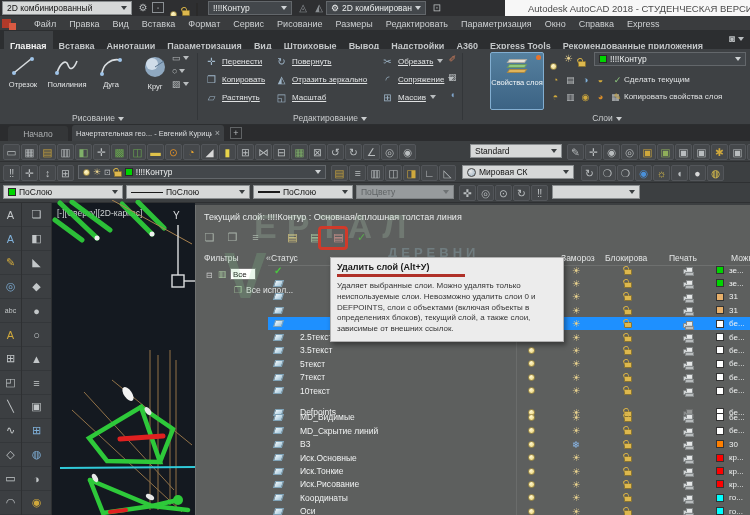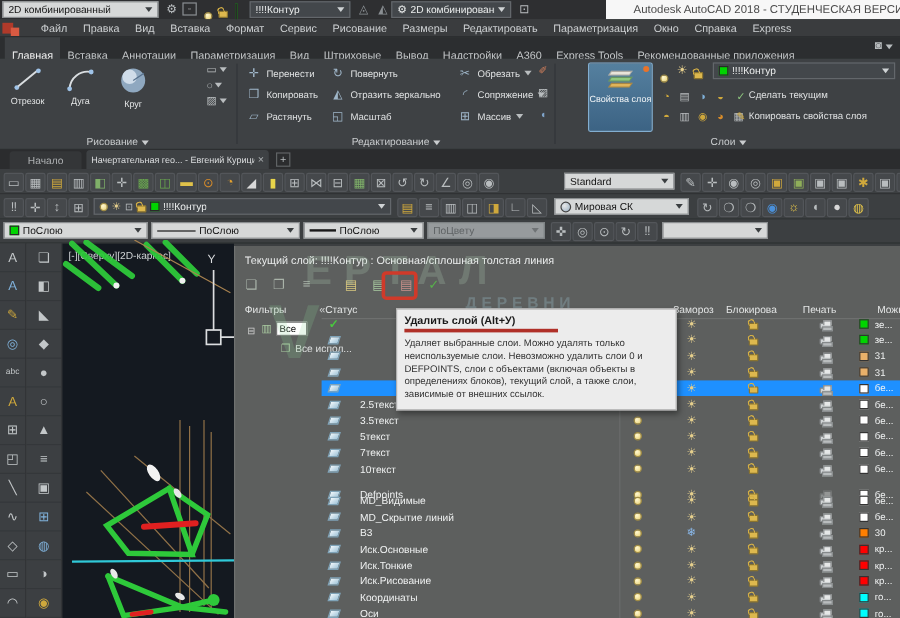--- a/index.html
+++ b/index.html
@@ -42,36 +42,36 @@
   #win-title{left:528px;top:3px;font-size:9.5px;color:#4a4a4a;white-space:nowrap;}
   .qic{display:inline-flex;align-items:center;justify-content:center;width:14px;height:13px;font-size:10px;color:#b9bdbf;}
   .qframe{width:12px;height:11px;border:1px solid #8a8f93;display:flex;align-items:center;justify-content:center;font-size:6px;color:#b9bdbf;}
   #menubar{left:0;top:16px;width:750px;height:15px;background:#3a3c3e;border-bottom:1px solid #2c2e30;}
   #menu-items{position:absolute;left:34px;top:0;height:15px;display:flex;gap:13px;align-items:center;}
   .menu-item{font-size:9px;color:#cdd0d2;white-space:nowrap;}
   .chip1{position:absolute;left:2px;top:3px;width:9px;height:9px;background:#b03a2a;}
   .chip2{position:absolute;left:9px;top:7px;width:7px;height:7px;background:#d85a42;}
   
   #ribbontabs{left:0;top:31px;width:750px;height:18px;background:#2c2e30;}
-  #ribbon-tabs-list{position:absolute;left:4px;top:0;height:30px;display:flex;align-items:stretch;}
+  #ribbon-tabs-list{position:absolute;left:4px;top:0;height:30px;display:flex;align-items:stretch;font-weight:bold;}
   .rtab{display:flex;align-items:center;padding:0 6px;font-size:9px;color:#c4c7c9;white-space:nowrap;}
   .rtab.active{background:#3e4144;color:#f2f2f2;}
   #rtab-extra{position:absolute;right:6px;top:2px;font-size:10px;color:#b9bdbf;display:flex;gap:3px;align-items:center;}
   #ribbonbody{left:0;top:49px;width:750px;height:76px;background:#3e4144;border-bottom:1px solid #2c2e30;}
   .plabel{position:absolute;bottom:2px;width:100%;text-align:center;font-size:8.5px;color:#c9ccce;}
   .plabel .cr{display:inline-block;margin-left:3px;border-top-color:#c9ccce;}
   .vsep{position:absolute;top:4px;bottom:4px;width:1px;background:#333639;}
   #draw-buttons{position:absolute;left:2px;top:2px;display:flex;gap:2px;}
   .dbtn{width:42px;height:58px;display:flex;flex-direction:column;align-items:center;justify-content:flex-start;padding-top:4px;border-radius:2px;}
   .dlbl{font-size:7.5px;color:#e3e5e6;margin-top:3px;white-space:nowrap;}
   #draw-flyout{position:absolute;left:172px;top:4px;display:flex;flex-direction:column;gap:3px;}
   .fbtn{display:flex;align-items:center;gap:2px;font-size:9px;color:#b9bdbf;}
   .mrow{display:flex;align-items:center;height:18px;gap:4px;}
   .mico{width:13px;text-align:center;font-size:10px;color:#9fb6c9;}
-  .mlbl{font-size:8px;color:#dfe1e2;white-space:nowrap;}
+  .mlbl{font-size:8px;color:#dfe1e2;white-space:nowrap;text-decoration:underline;}
   .mcar{width:0;height:0;border-left:3px solid transparent;border-right:3px solid transparent;border-top:4px solid #b9bdbf;}
   #props-btn{position:absolute;left:26px;top:3px;width:54px;height:58px;background:linear-gradient(#55809f,#3c6384);
              border:1px solid #82aed1;border-radius:2px;display:flex;flex-direction:column;align-items:center;padding-top:5px;}
   #props-btn .dot{position:absolute;right:2px;top:2px;width:5px;height:5px;border-radius:50%;background:#e8732a;}
   .lstack i{display:block;width:18px;height:4px;margin:1px auto;transform:skewX(-35deg);border:1px solid rgba(0,0,0,.25);}
   #props-lbl{font-size:7.5px;color:#f2f5f7;text-align:center;line-height:1.25;margin-top:4px;}
   
   #doctabs{left:0;top:125px;width:750px;height:16px;background:#2b2c2e;}
   #tab-start{left:8px;top:1px;width:60px;height:15px;background:#343638;color:#aeb1b3;font-size:8.5px;
              display:flex;align-items:center;justify-content:center;border-radius:3px 3px 0 0;}
@@ -206,20 +206,27 @@
           <div class="dbtn">
             <svg width="26" height="22">
               <circle cx="4" cy="18" r="2" fill="#9fc3e8"></circle>
               <line x1="5" y1="17" x2="21" y2="4" stroke="#d9dde0" stroke-width="1.6"></line>
               <circle cx="22" cy="4" r="2" fill="#9fc3e8"></circle>
             </svg>
             <div class="dlbl">Отрезок</div>
           </div>
           <div class="dbtn">
             <svg width="26" height="22">
+              <path d="M3 18 C6 8 12 4 14 10 C16 16 20 14 23 6" stroke="#d9dde0" stroke-width="1.6" fill="none"></path>
+              <circle cx="3" cy="18" r="2" fill="#9fc3e8"></circle>
+            </svg>
+            <div class="dlbl">Полилиния</div>
+          </div>
+          <div class="dbtn">
+            <svg width="26" height="22">
               <path d="M4 19 A15 15 0 0 1 22 5" stroke="#d9dde0" stroke-width="1.6" fill="none"></path>
               <circle cx="4" cy="19" r="2" fill="#9fc3e8"></circle>
               <circle cx="22" cy="5" r="2" fill="#9fc3e8"></circle>
             </svg>
             <div class="dlbl">Дуга</div>
           </div>
           <div class="dbtn">
             <svg width="26" height="24">
               <circle cx="13" cy="12" r="10" fill="#8fa8c0"></circle>
               <circle cx="10" cy="9" r="6" fill="#dfe9f2" opacity="0.8"></circle>

